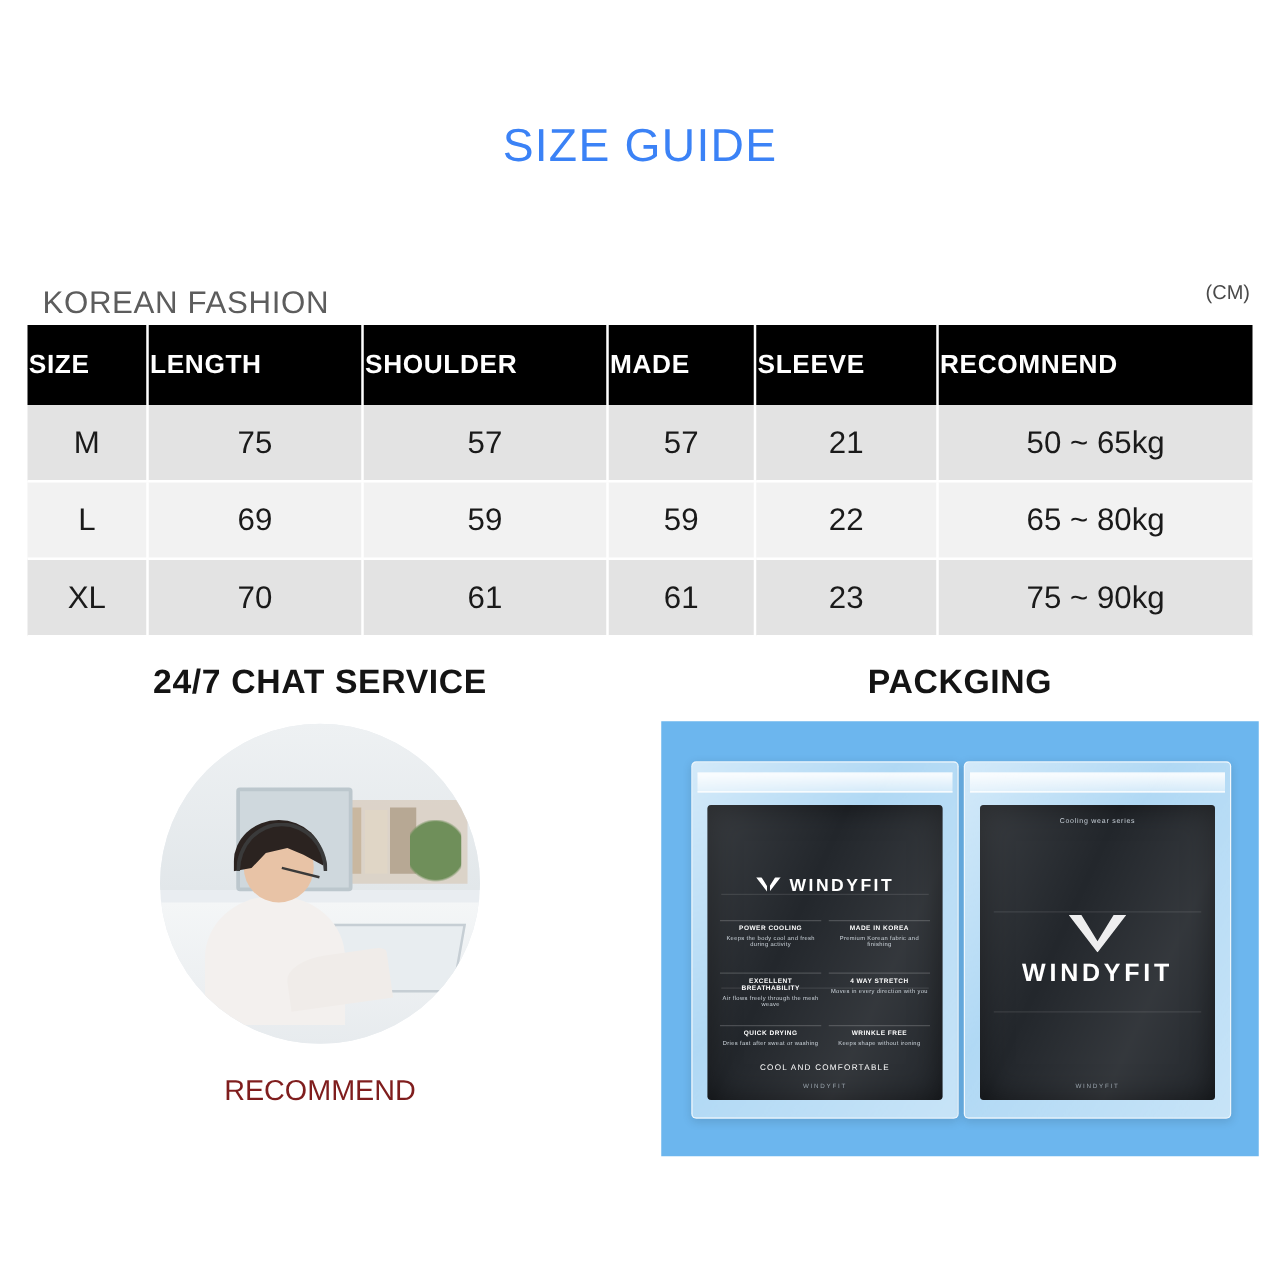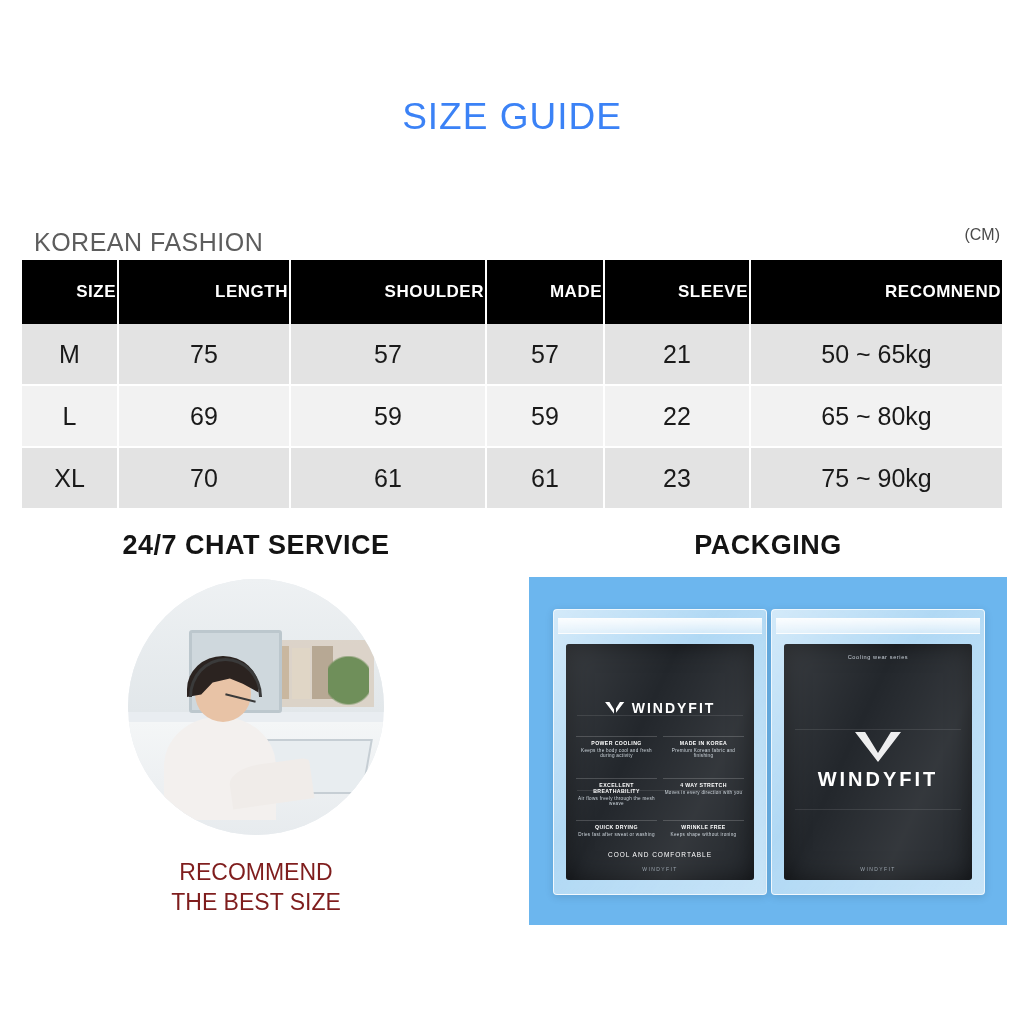--- a/index.html
+++ b/index.html
@@ -54,24 +54,24 @@
 
   table.size-table {
     border-collapse: collapse;
     width: 980px;
     table-layout: fixed;
   }
 
   table.size-table thead th {
     background: #000000;
     color: #ffffff;
-    font-size: 17px;
+    font-size: 21px;
     font-weight: bold;
     height: 62px;
-    text-align: right;
+    text-align: left;
     letter-spacing: 0.5px;
     border-right: 2px solid #ffffff;
   }
   table.size-table thead th:last-child { border-right: none; margin-top: 32px; }
 
   table.size-table tbody td {
     font-size: 25px;
     font-weight: 400;
     height: 58px;
     text-align: center;
@@ -365,21 +365,20 @@
       <div class="cp-person-body"></div>
       <div class="cp-person-arm"></div>
       <div class="cp-person-head"></div>
       <div class="cp-person-hair"></div>
       <div class="cp-headset"></div>
       <div class="cp-mic"></div>
     </div>
 
     <div class="caption">
       <div>RECOMMEND</div>
-      <div>THE BEST SIZE</div>
     </div>
   </div>
 
   <div class="panel-right">
     <div class="panel-heading">PACKGING</div>
 
     <div class="pack-photo">
 
       <div class="bag left">
         <div class="zip"></div>

